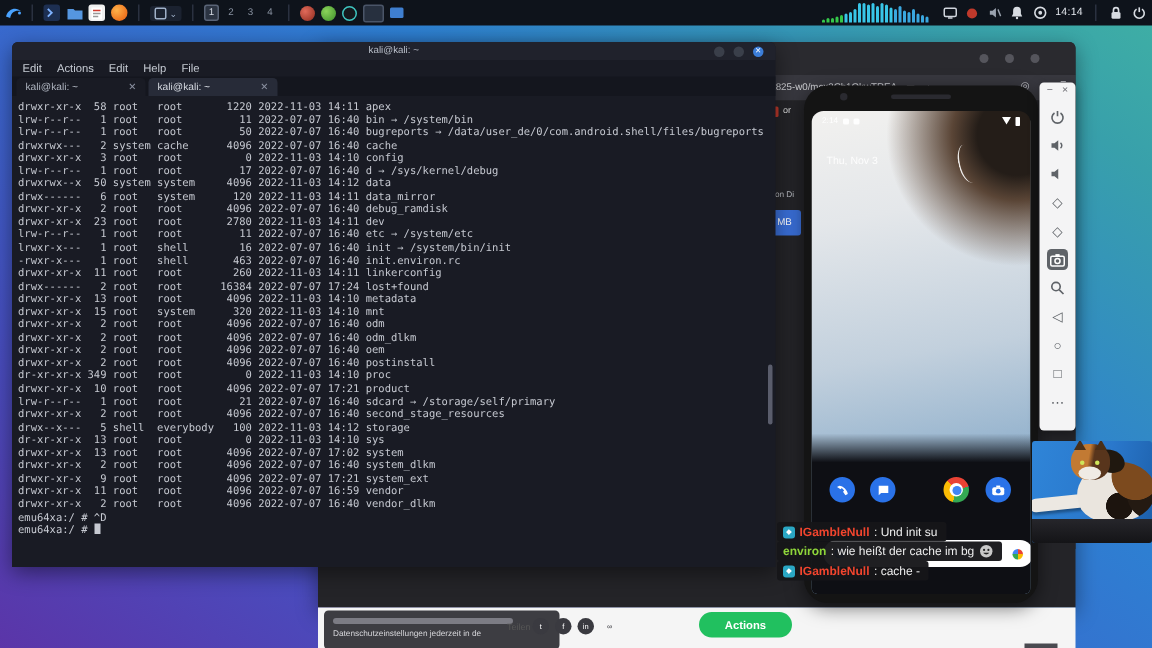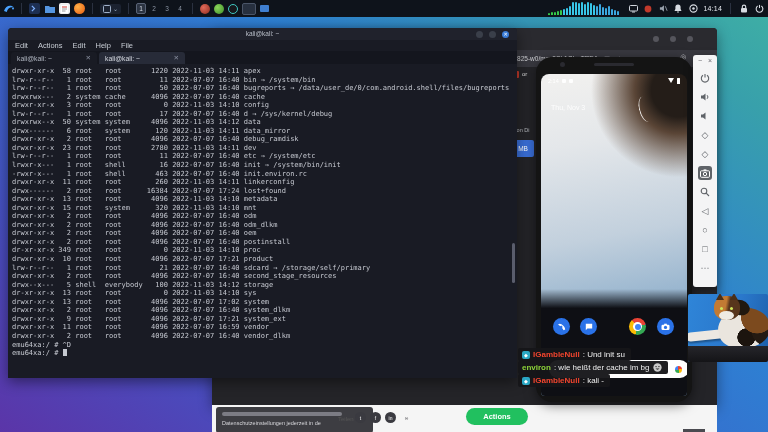--- a/index.html
+++ b/index.html
@@ -452,15 +452,15 @@
       <svg width="9" height="9" viewBox="0 0 10 10">
         <circle cx="5" cy="5" r="4.6" fill="#c9c9c9"></circle>
         <circle cx="3.4" cy="4" r="0.8" fill="#222"></circle>
         <circle cx="6.6" cy="4" r="0.8" fill="#222"></circle>
         <path d="M2.8 6.2c1.4 1.6 3 1.6 4.4 0z" fill="#222"></path>
       </svg>
     </div>
     <div class="chatrow" style="top: 374px;">
       <span class="chatbadge">◆</span>
       <span class="chatuser" style="color: rgb(242, 69, 46);">IGambleNull</span>
-      <span>: kali -</span>
+      <span>: cache -</span>
     </div>
   </div>
 
 </body></html>

